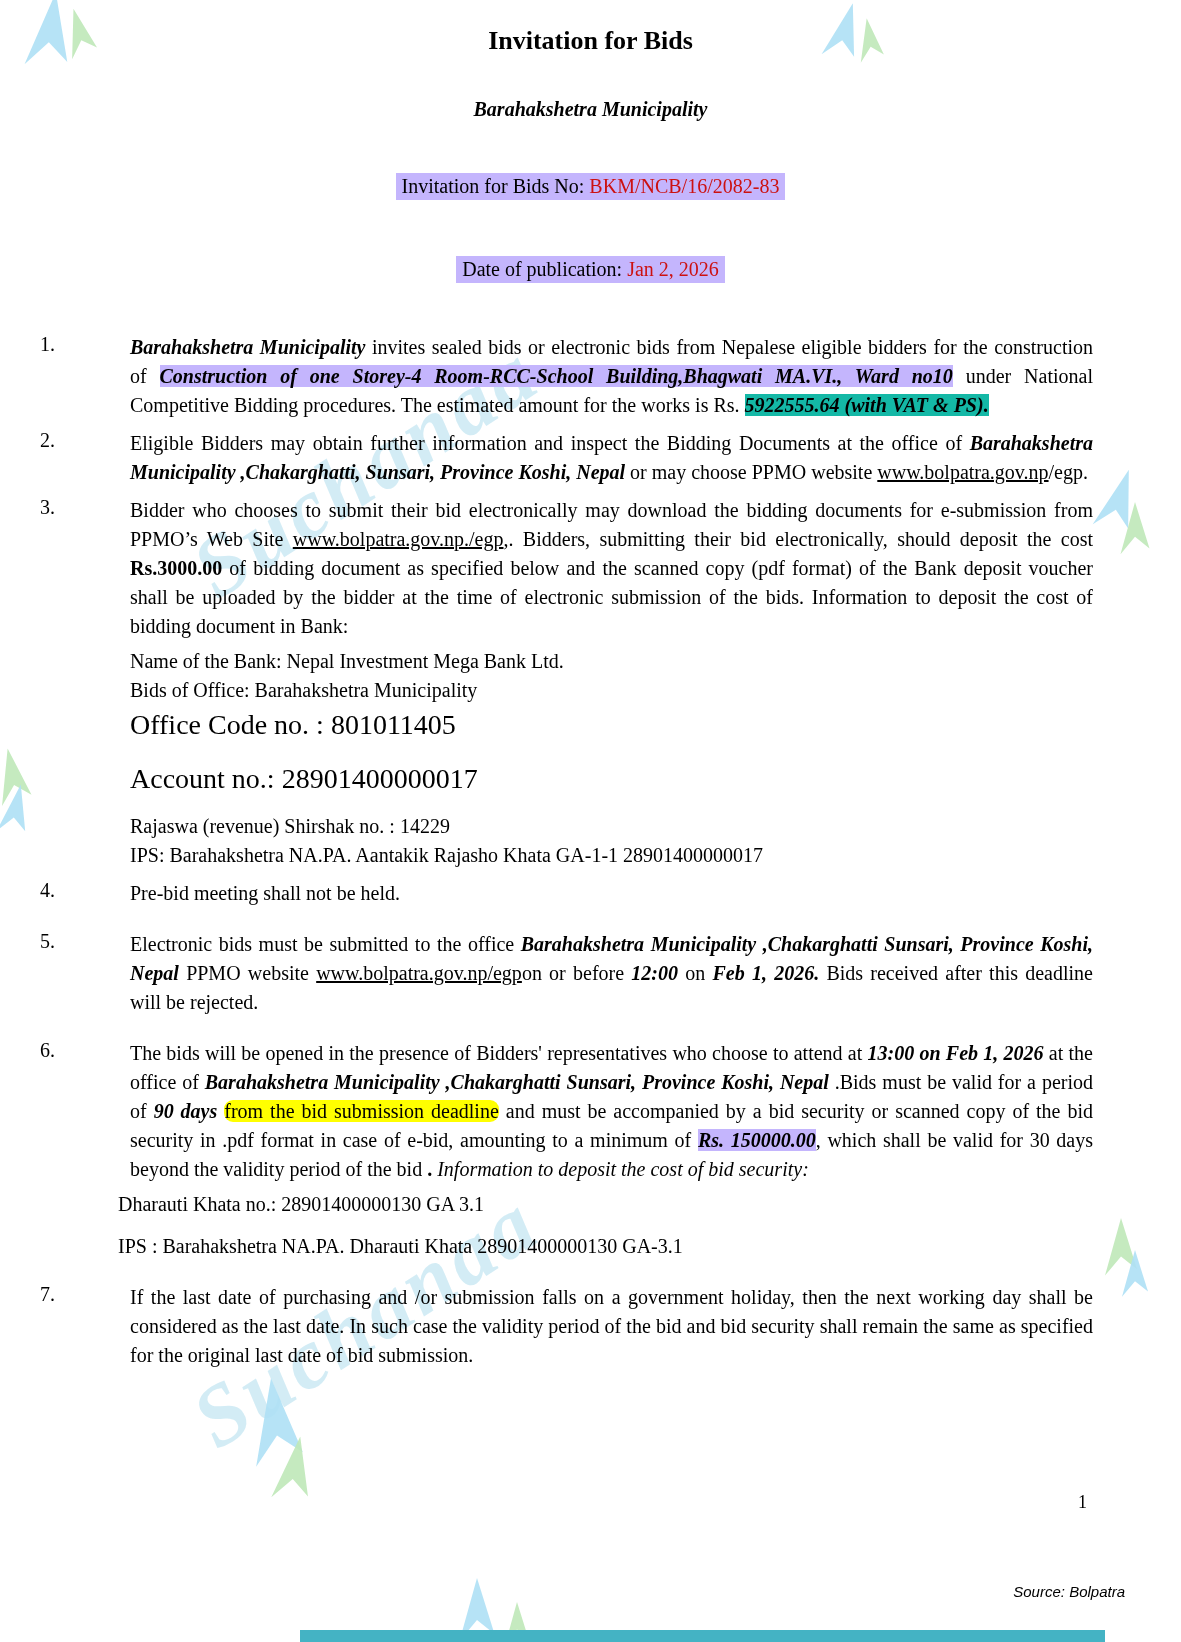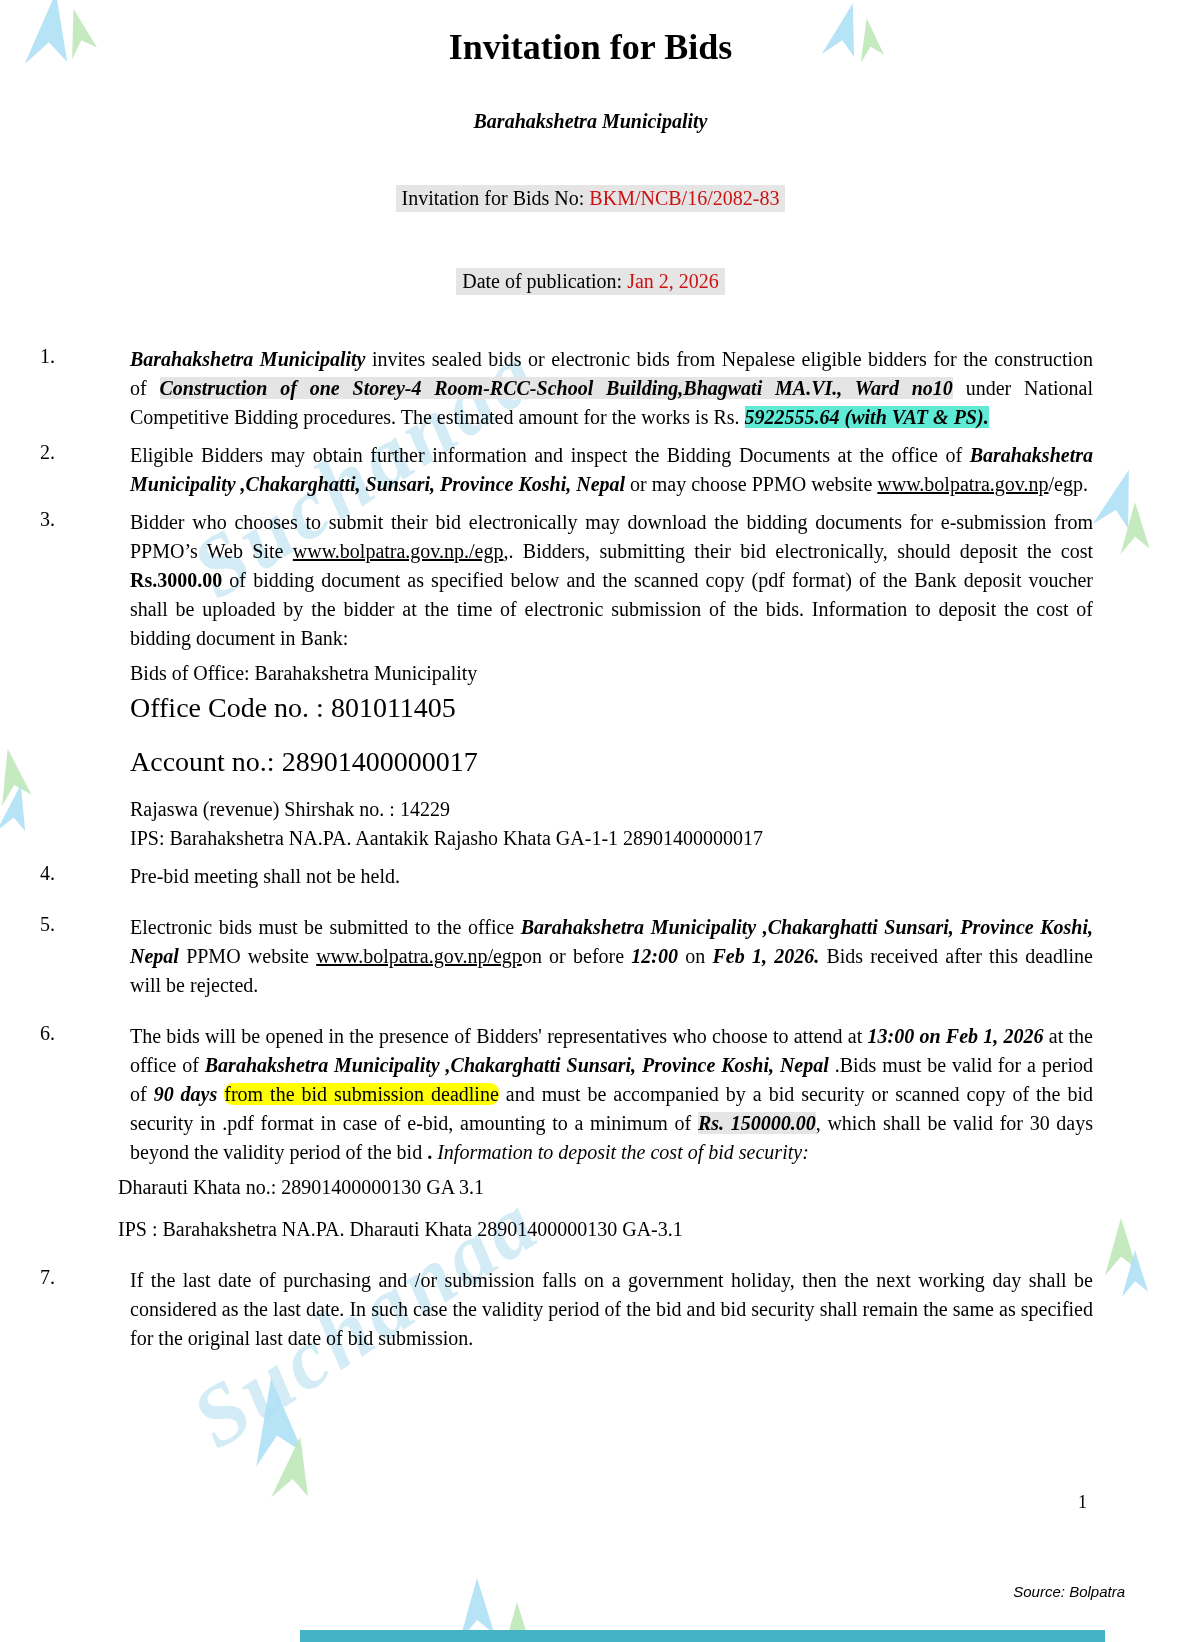--- a/index.html
+++ b/index.html
@@ -11,26 +11,26 @@
   }
   .deco { position:absolute; z-index:0; pointer-events:none; }
   .watermark {
     position:absolute; z-index:0; pointer-events:none;
     font-size:86px; font-style:italic; font-weight:bold;
     color:#8ecfe6; opacity:0.38; transform:rotate(-33deg);
     white-space:nowrap; letter-spacing:4px;
   }
   .content { position:relative; z-index:2; }
 
-  .title { text-align:center; font-size:36px; font-weight:bold; padding-top:26px; }
+  .title { text-align:center; font-size:26px; font-weight:bold; padding-top:26px; }
   .subtitle { text-align:center; font-size:20px; font-weight:bold; font-style:italic; margin-top:42px; }
   .hl-line { text-align:center; margin-top:52px; font-size:20px; }
   .hl-line.second { margin-top:56px; }
-  .hl-c { background:#e5e5e5; }
-  .hl-g { background:#5eead4; }
+  .hl-c { background:#c4b5fd; }
+  .hl-g { background:#14b8a6; }
   .hl-y { background:#ffff00;border-radius:9px; }
   .red { color:#cc1111; }
   .bi { font-weight:bold; font-style:italic; }
   .b  { font-weight:bold; }
   .i  { font-style:italic; }
   .link { text-decoration:underline; color:#000; cursor:pointer; }
   .pad { padding:2px 6px; display:inline-block; }
 
   .items { margin-top:50px; }
   .item { display:flex; margin-bottom:9px; }
@@ -163,20 +163,21 @@
         <div class="item-body">
           <p class="para"><span>Eligible Bidders may obtain further information and inspect the Bidding Documents at the office of </span><span class="bi">Barahakshetra Municipality ,Chakarghatti,  Sunsari, Province Koshi,  Nepal</span><span> or may choose PPMO website </span><span class="link">www.bolpatra.gov.np</span><span>/egp.</span></p>
         </div>
       </div>
 
       <div class="item">
         <div class="num">3.</div>
         <div class="item-body">
           <p class="para"><span>Bidder who chooses to submit their bid electronically  may download the bidding documents for e-submission from PPMO’s Web Site </span><span class="link">www.bolpatra.gov.np./egp</span><span>,. Bidders, submitting their bid electronically, should deposit the cost </span><span class="b">Rs.3000.00</span><span> of bidding document as specified below and the scanned copy (pdf format) of the Bank deposit voucher shall be uploaded by the bidder at the time of electronic submission of the bids. Information to deposit the cost of bidding document in Bank:</span></p>
           <div class="sublines-gap"></div>
+          <div class="subline">Name of the Bank: Nepal Investment Mega Bank Ltd.</div>
           <div class="subline">Bids of Office: Barahakshetra Municipality</div>
           <div class="subline big">Office Code no. : 801011405</div>
           <div class="subline big mt-sm">Account no.:  28901400000017</div>
           <div class="subline mt-sm">Rajaswa (revenue) Shirshak no. : 14229</div>
           <div class="subline">IPS: Barahakshetra NA.PA. Aantakik Rajasho Khata GA-1-1 28901400000017</div>
         </div>
       </div>
 
       <div class="item">
         <div class="num">4.</div>

